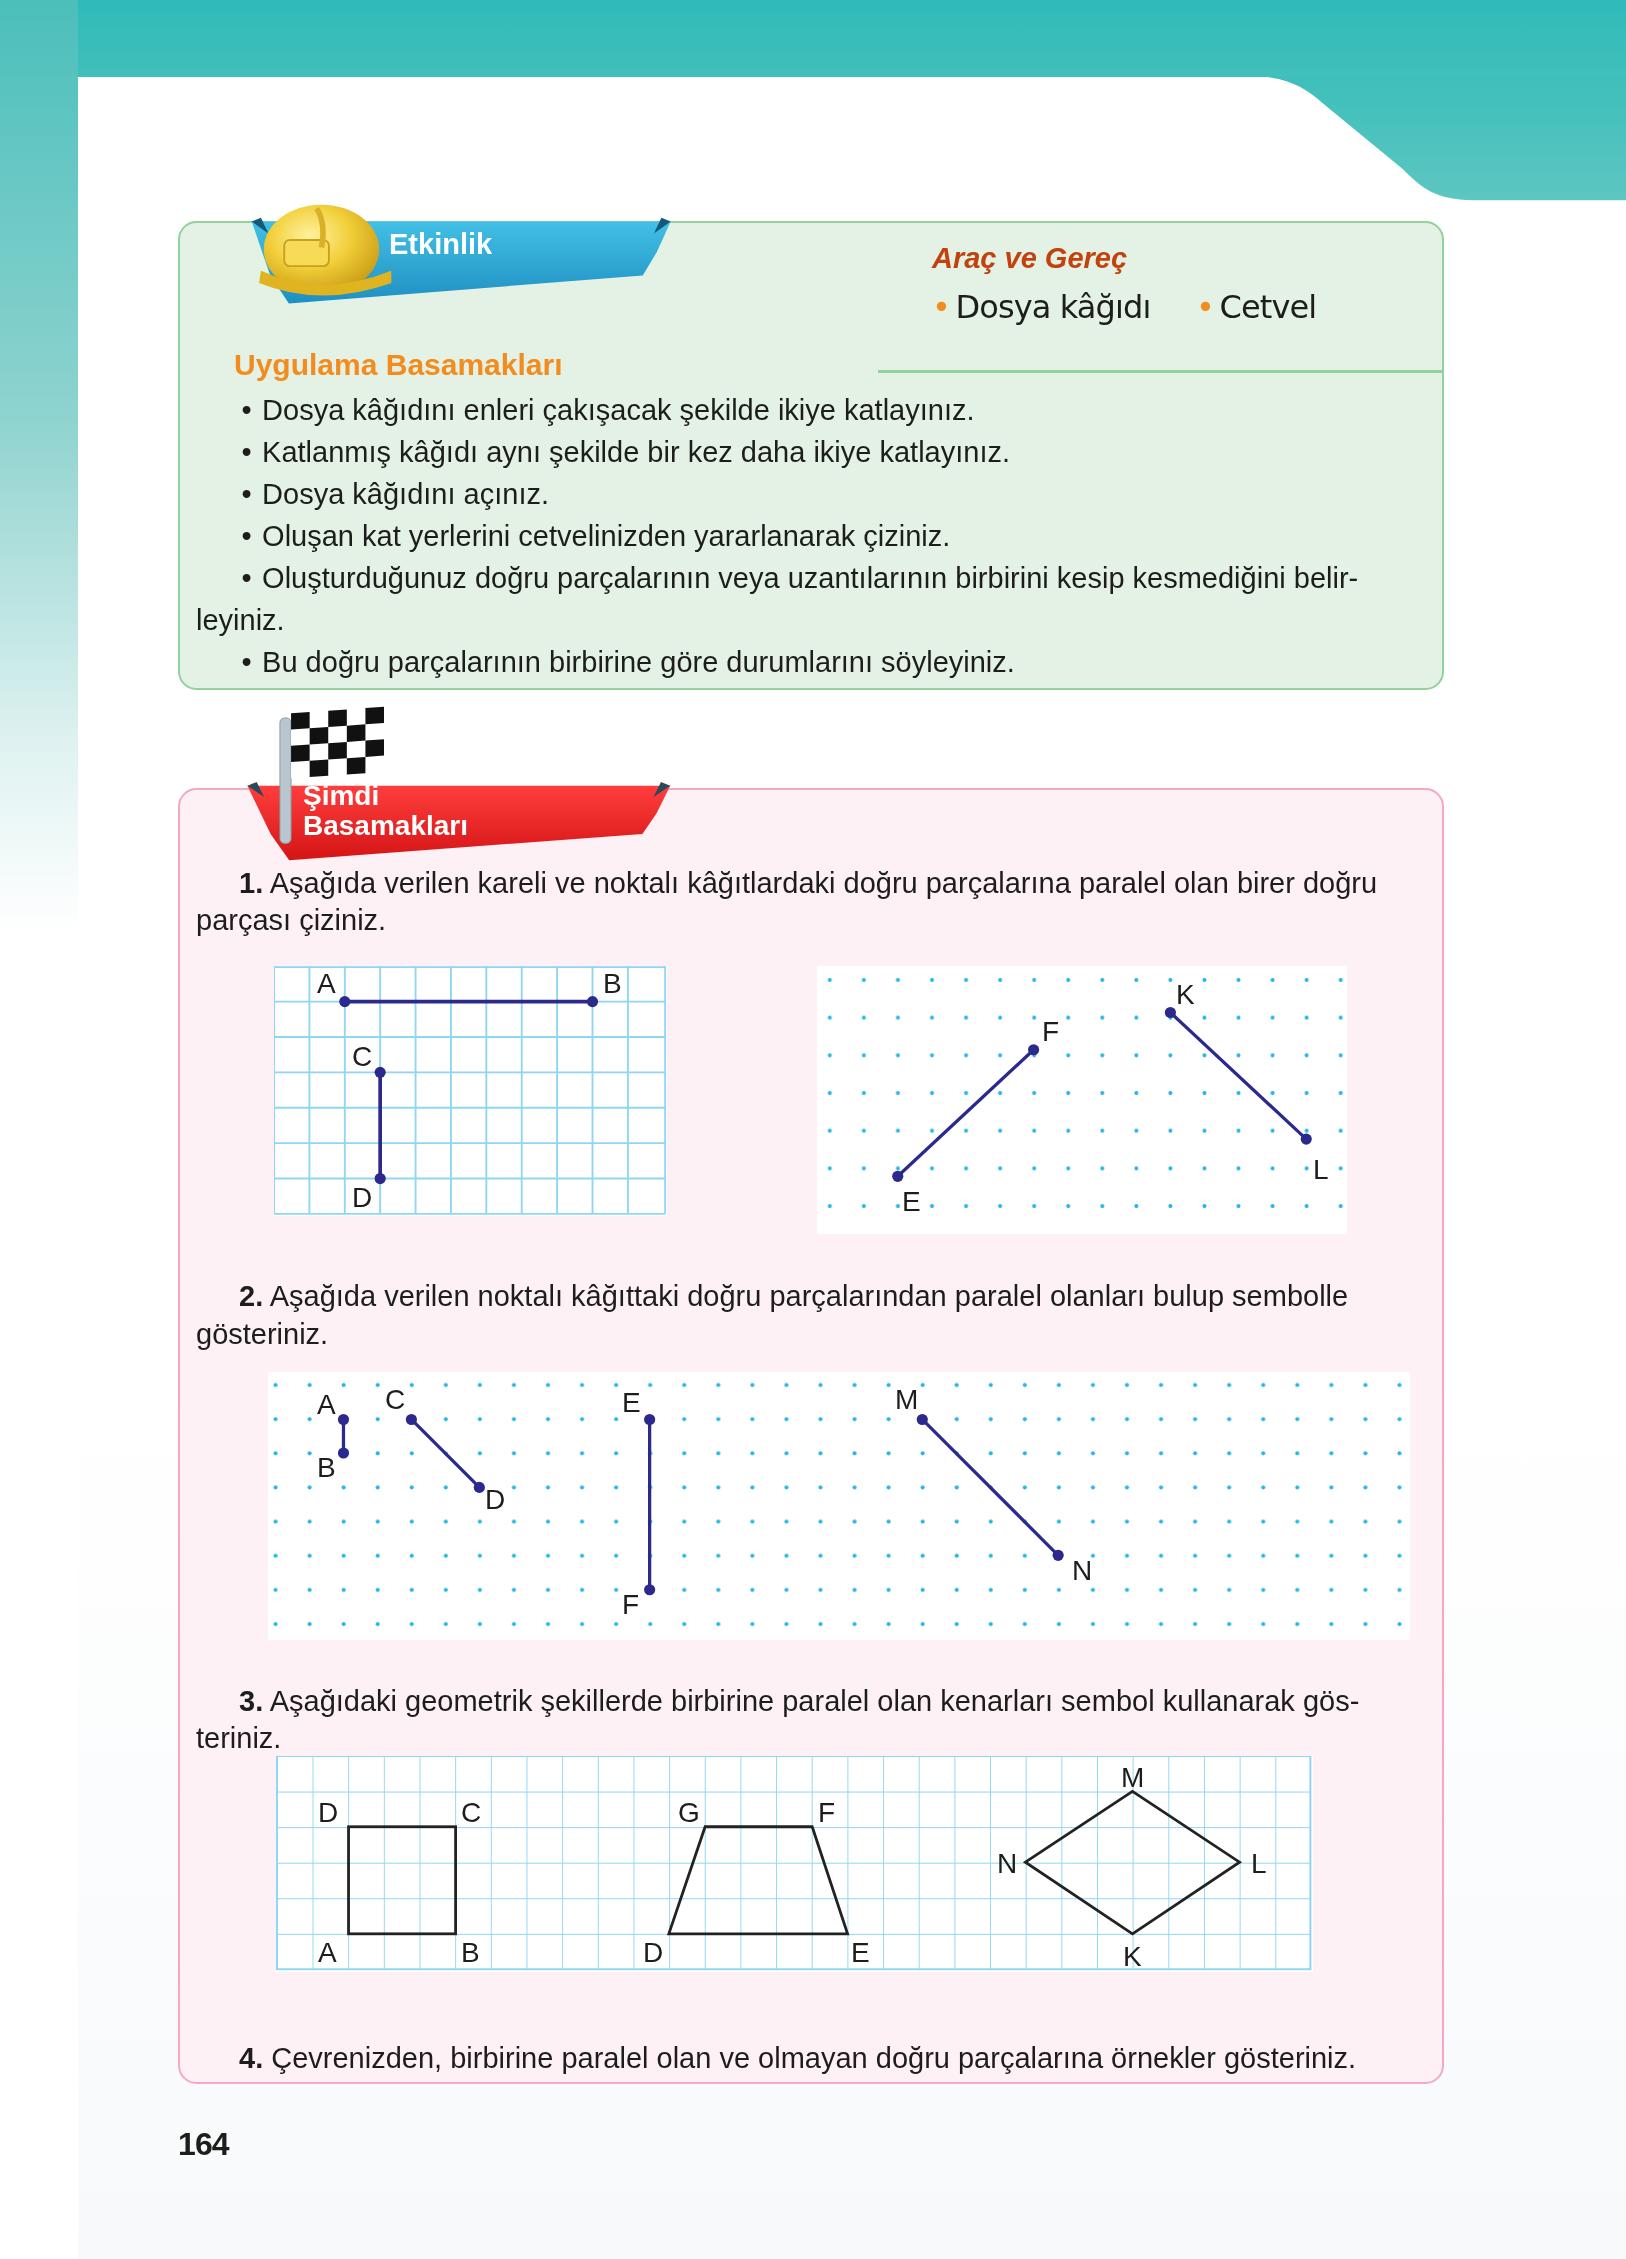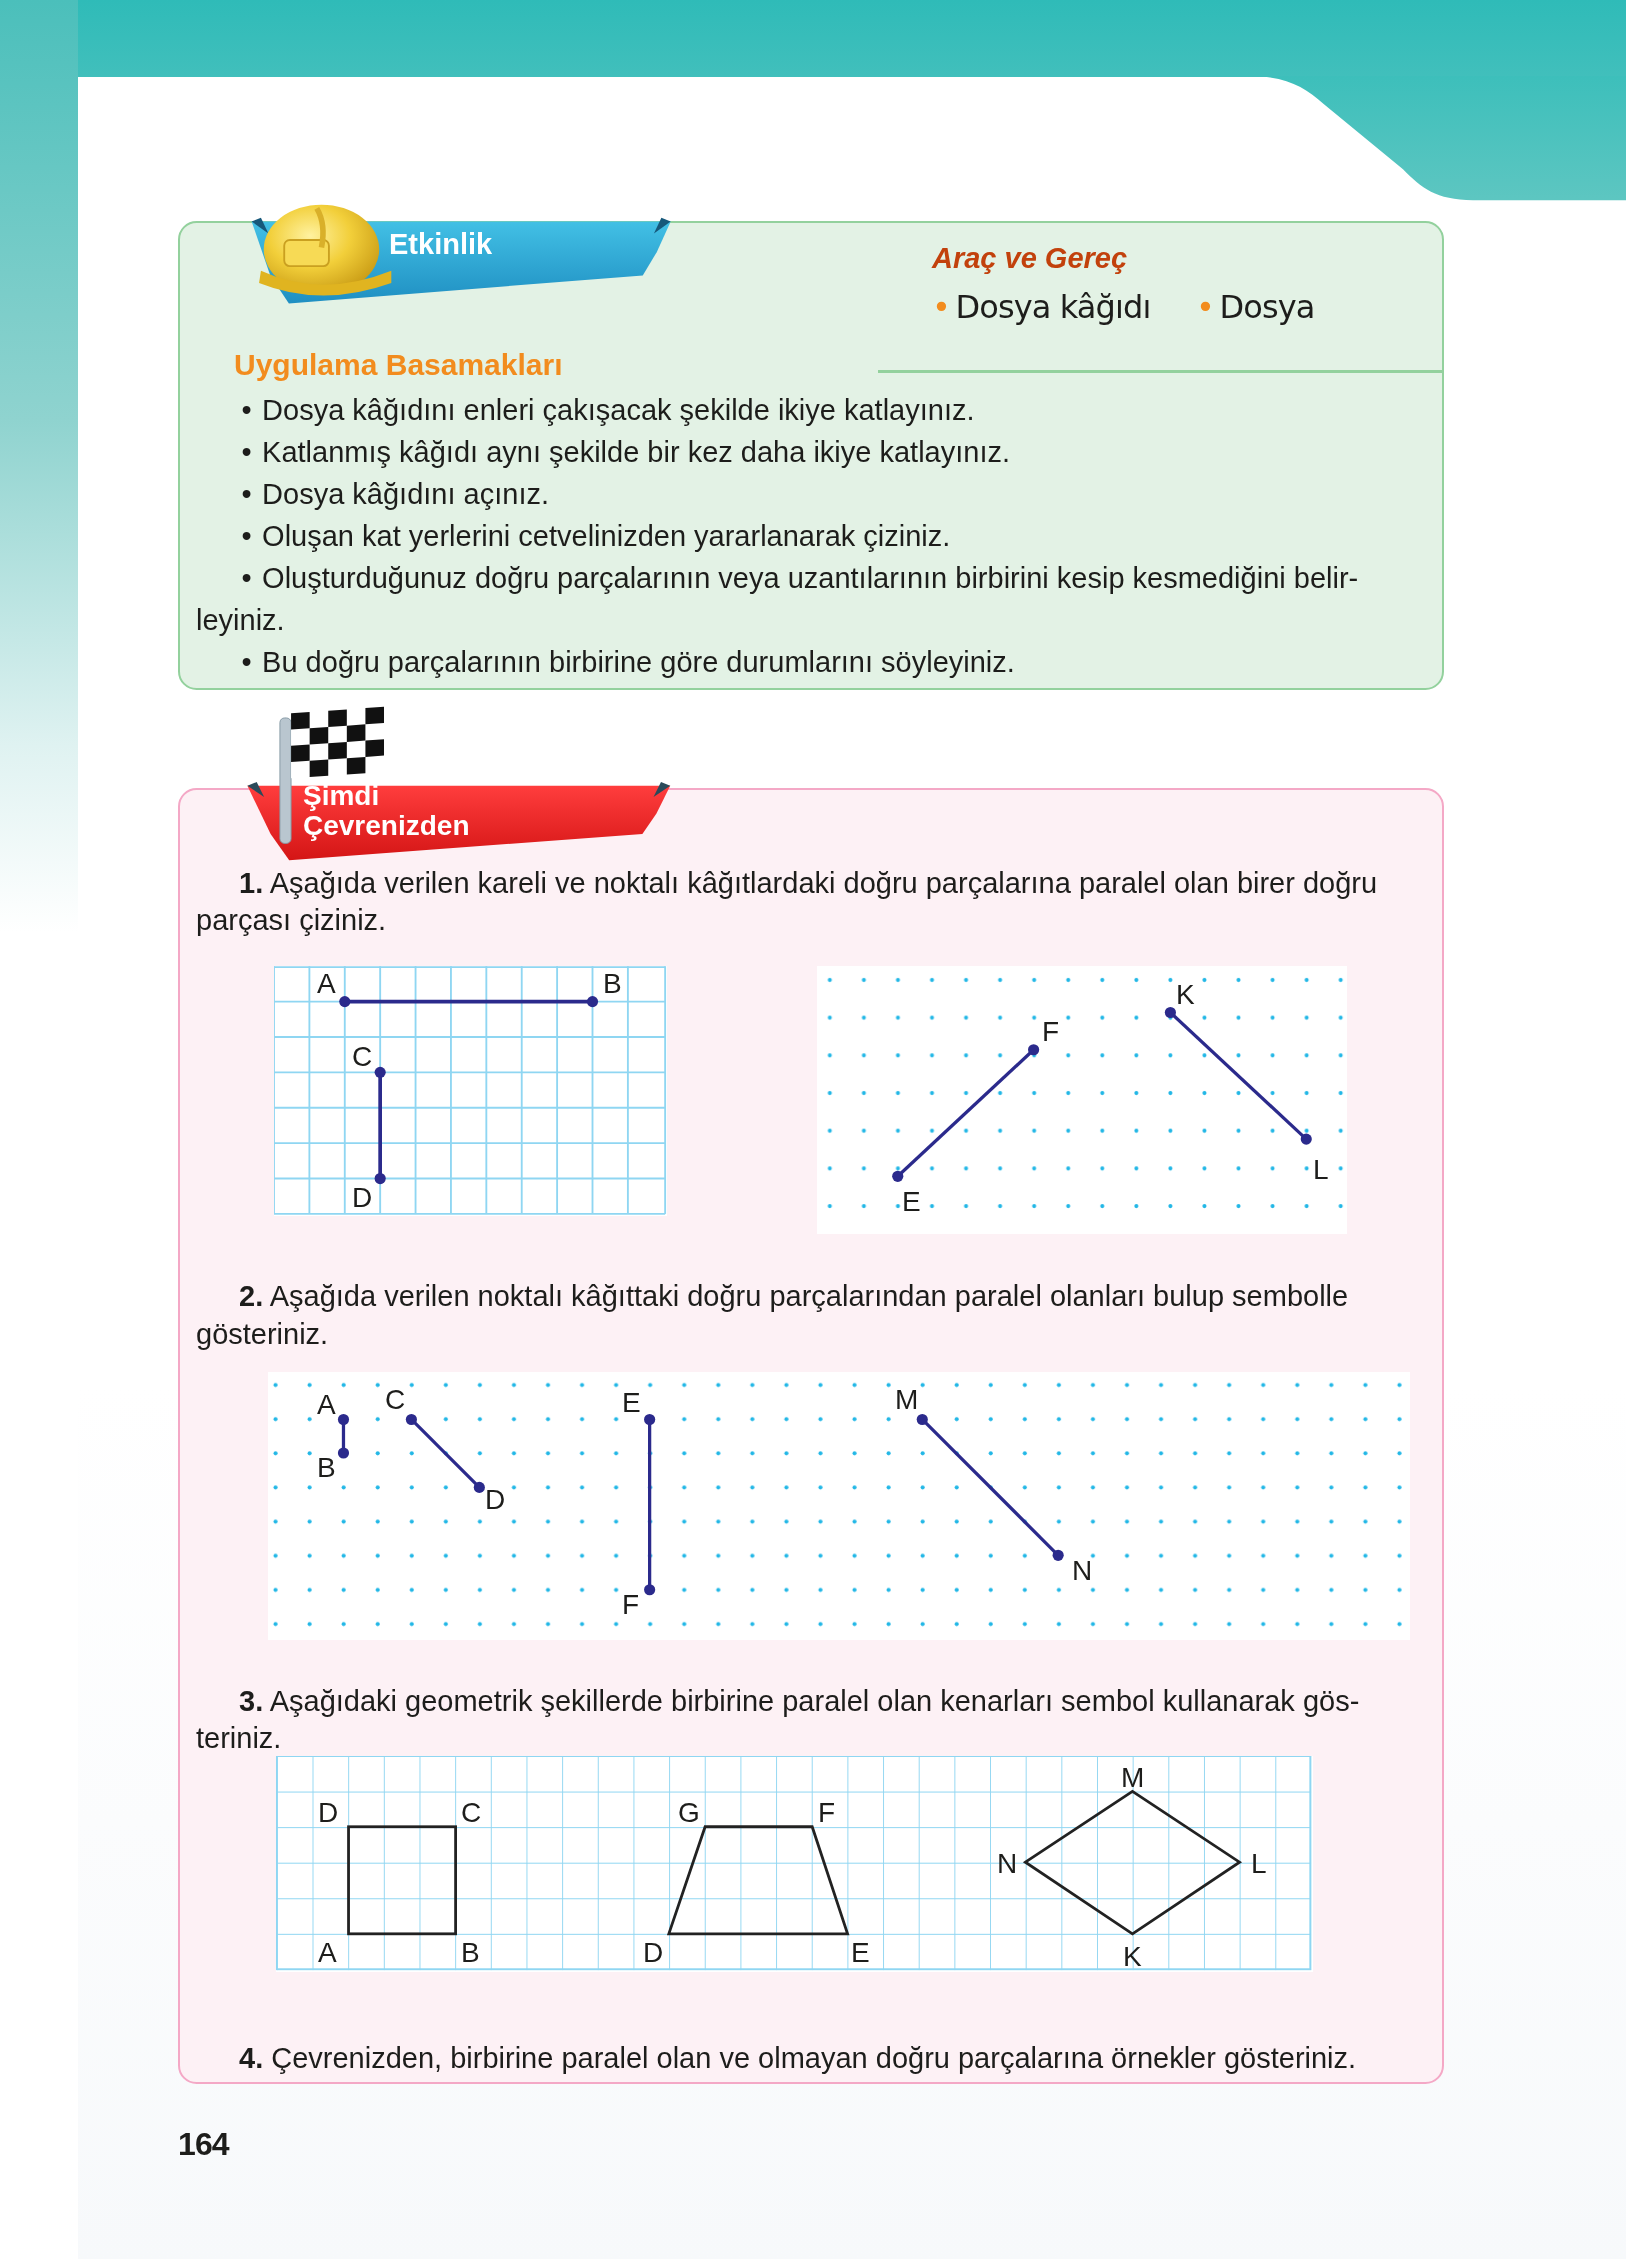--- a/index.html
+++ b/index.html
@@ -41,21 +41,21 @@
         <stop offset="1" stop-color="#5dc6c1"></stop>
       </linearGradient>
     </defs>
   <path d="M0,0 L405,0 L405,133 L240,133 C200,133 185,120 165,100 L80,30 C60,12 40,0 0,0 Z" fill="url(#tg)"></path>
 </svg>
 
 <div class="activity">
   <div class="divider"></div>
   <div class="tools-title">Araç ve Gereç</div>
   <div class="tools-item" style="left:752px;"><span class="dot">•</span><span>Dosya kâğıdı</span></div>
-  <div class="tools-item" style="left:1016px;"><span class="dot">•</span><span>Dosya</span></div>
+  <div class="tools-item" style="left:1016px;"><span class="dot">•</span><span>Cetvel</span></div>
 
   <div class="steps-title">Uygulama Basamakları</div>
   <div class="step" style="top:166px;"><span class="b">•</span><span>Dosya kâğıdını enleri çakışacak şekilde ikiye katlayınız.</span></div>
   <div class="step" style="top:208px;"><span class="b">•</span><span>Katlanmış kâğıdı aynı şekilde bir kez daha ikiye katlayınız.</span></div>
   <div class="step" style="top:250px;"><span class="b">•</span><span>Dosya kâğıdını açınız.</span></div>
   <div class="step" style="top:292px;"><span class="b">•</span><span>Oluşan kat yerlerini cetvelinizden yararlanarak çiziniz.</span></div>
   <div class="step" style="top:334px;"><span class="b">•</span><span>Oluşturduğunuz doğru parçalarının veya uzantılarının birbirini kesip kesmediğini belir-</span></div>
   <div class="step" style="top:376px;left:16px;"><span>leyiniz.</span></div>
   <div class="step" style="top:418px;"><span class="b">•</span><span>Bu doğru parçalarının birbirine göre durumlarını söyleyiniz.</span></div>
 </div>
@@ -119,21 +119,21 @@
       <rect x="0" y="35" width="20" height="17.5" fill="#111"></rect>
         <rect x="40" y="35" width="20" height="17.5" fill="#111"></rect>
         <rect x="80" y="35" width="20" height="17.5" fill="#111"></rect>
       <rect x="20" y="52.5" width="20" height="17.5" fill="#111"></rect>
         <rect x="60" y="52.5" width="20" height="17.5" fill="#111"></rect>
     </g>
   </g>
 </svg>
 <div class="label" style="left:303px;top:781px;font-size:28px;font-weight:bold;color:#fff;line-height:30px;">
   <div>Şimdi</div>
-  <div>Çevrenizden</div>
+  <div>Basamakları</div>
 </div>
 
 <svg class="fig" style="left:274px;top:966px;" width="393" height="250" viewBox="0 0 422 268">
   <g stroke="#8fd6f2" stroke-width="2">
     <line x1="0" y1="0" x2="0" y2="266"></line>
       <line x1="38" y1="0" x2="38" y2="266"></line>
       <line x1="76" y1="0" x2="76" y2="266"></line>
       <line x1="114" y1="0" x2="114" y2="266"></line>
       <line x1="152" y1="0" x2="152" y2="266"></line>
       <line x1="190" y1="0" x2="190" y2="266"></line>

